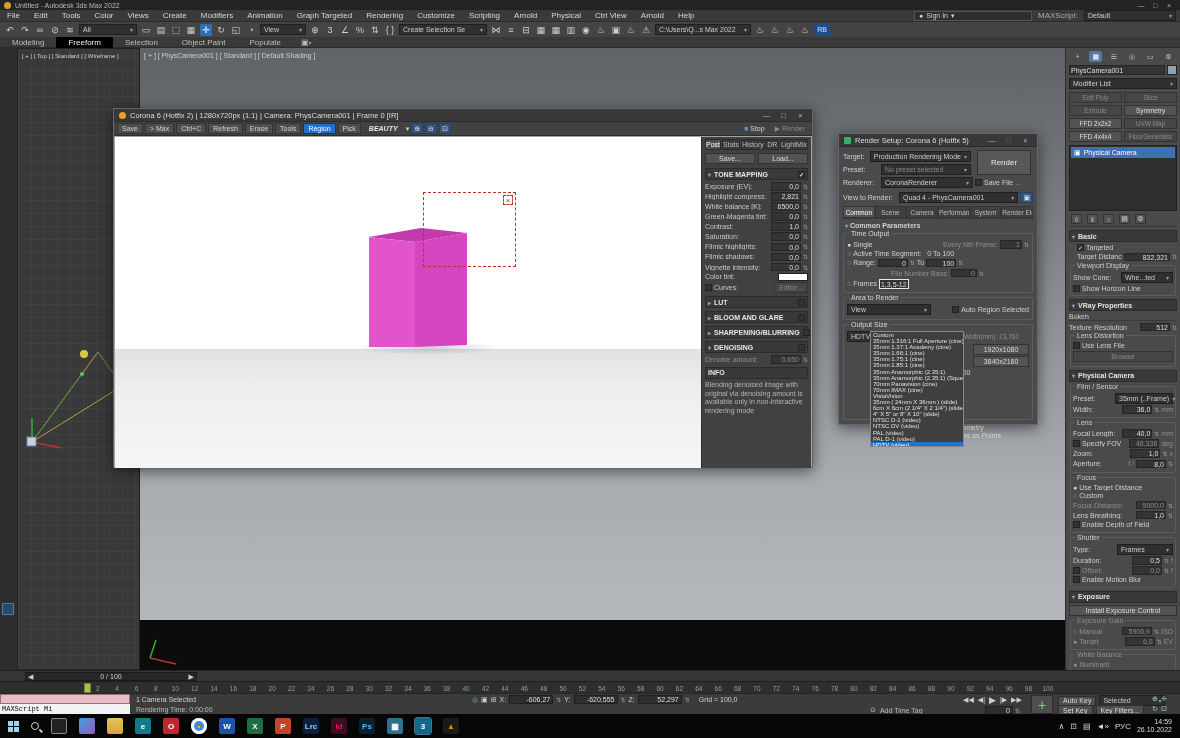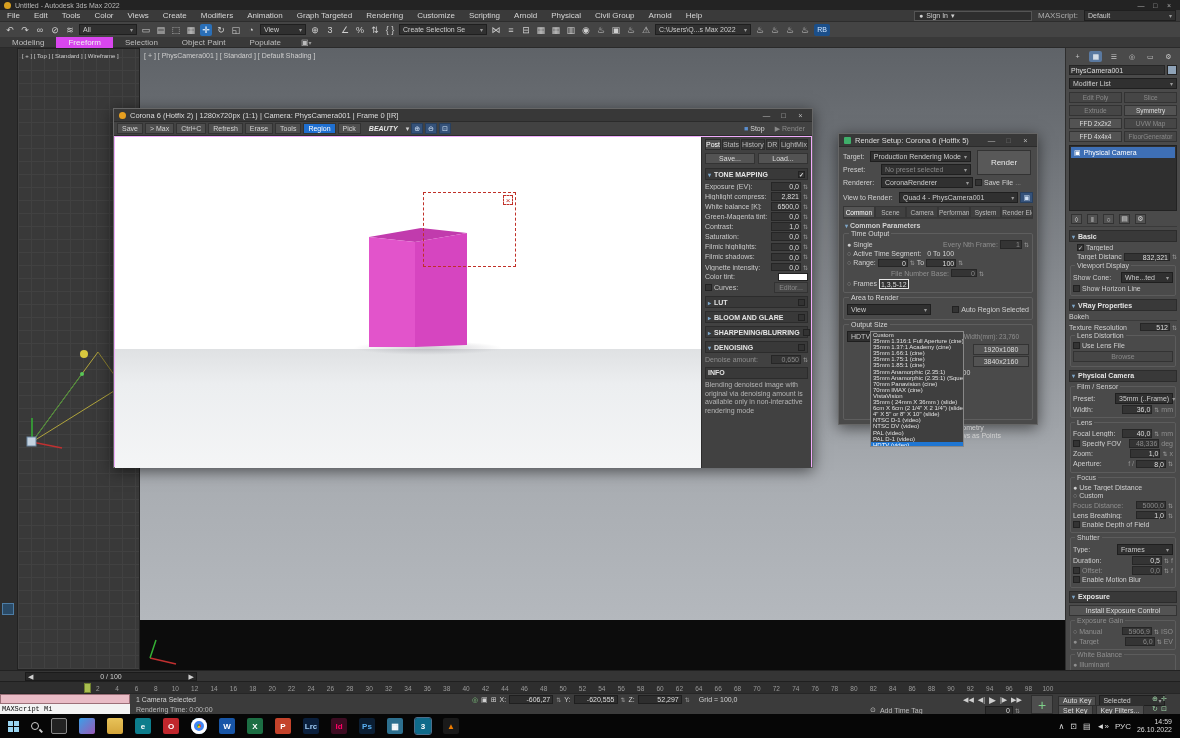--- a/index.html
+++ b/index.html
@@ -14,30 +14,30 @@
 #menubar{left:0;top:10px;width:1180px;height:12px;background:#3a3a3a;display:flex;align-items:center;font-size:8px;border-bottom:1px solid #2d2d2d}
 #menubar .menu{padding:0 7px;color:#d6d6d6}
 .signin{border:1px solid #555;background:#2e2e2e;height:10px;display:flex;align-items:center;padding:0 4px;gap:3px;width:118px;font-size:7px}
 #toolbar{left:0;top:22px;width:1180px;height:15px;background:#444;display:flex;align-items:center;gap:3px;padding:0 4px}
 #toolbar .tbi{width:12px;height:12px;display:flex;align-items:center;justify-content:center;font-size:9px;color:#cfcfcf}
 #toolbar .tbi.act{background:#2a6fb8;border-radius:2px;color:#fff}
 .combo{background:#303030;border:1px solid #1f1f1f;height:11px;display:flex;align-items:center;padding:0 3px;gap:3px;color:#ccc;font-size:7px;white-space:nowrap}
 .combo .dar{margin-left:auto;color:#9a9a9a;font-size:6px}
 #ribbon{left:0;top:37px;width:1180px;height:11px;background:#393939;display:flex;align-items:center;font-size:8px;border-bottom:1px solid #2a2a2a}
 #ribbon .rtab{padding:0 12px;color:#bdbdbd;height:11px;display:flex;align-items:center}
-#ribbon .rtab.active{background:#d946ef;color:#f0f0f0}
+#ribbon .rtab.active{background:#000000;color:#f0f0f0}
 
 #leftstrip{left:0;top:48px;width:17px;height:622px;background:#2e2e2e}
 #vp-top{left:17px;top:48px;width:123px;height:622px;background:#393939;border:1px solid #222;
  background-image:repeating-linear-gradient(0deg,#414141 0 1px,transparent 1px 13px),repeating-linear-gradient(90deg,#414141 0 1px,transparent 1px 13px)}
 #vp-cam{left:140px;top:48px;width:925px;height:622px;background:linear-gradient(#5f6368 0%,#6a6e73 12%,#8e9297 45%,#a9adb2 70%,#b4b8bd 92%)}
 .vplabel{position:absolute;left:4px;top:4px;font-size:7px;color:#cfcfcf;white-space:nowrap}
 #darkband{position:absolute;left:0;bottom:0;width:925px;height:50px;background:#0c0c0c}
 
-.window{position:absolute;background:#f0abfc;border:1px solid #666;box-shadow:0 3px 14px rgba(0,0,0,.55)}
+.window{position:absolute;background:#a3a3a3;border:1px solid #666;box-shadow:0 3px 14px rgba(0,0,0,.55)}
 .wtitle{height:13px;background:#383838;display:flex;align-items:center;padding:0 5px;gap:4px;font-size:7.5px;color:#ddd;border-bottom:1px solid #2b2b2b}
 .wtitle .winbtn{width:13px;text-align:center;color:#bbb}
 .dot{width:7px;height:7px;border-radius:50%}
 
 #vfb{left:113px;top:108px;width:700px;height:360px;z-index:10}
 #vfbtools{height:14px;background:#424242;display:flex;align-items:center;gap:2px;padding:0 3px;border-bottom:1px solid #2c2c2c;font-size:7px}
 .vbtn{height:11px;display:flex;align-items:center;gap:2px;padding:0 4px;background:#4e4e4e;border:1px solid #333;color:#d5d5d5;white-space:nowrap}
 .vbtn.active{background:#1f6fd0;color:#fff}
 .vbtn.mini{padding:0 2px;background:#35527a;border-color:#28405f;color:#cfe0f5}
 .vbtn.ghost{background:none;border:none}
@@ -140,21 +140,21 @@
       <span class="menu">Views</span>
       <span class="menu">Create</span>
       <span class="menu">Modifiers</span>
       <span class="menu">Animation</span>
       <span class="menu">Graph Targeted</span>
       <span class="menu">Rendering</span>
       <span class="menu">Customize</span>
       <span class="menu">Scripting</span>
       <span class="menu">Arnold</span>
       <span class="menu">Physical</span>
-      <span class="menu">Civil Group</span>
+      <span class="menu">Ctrl View</span>
       <span class="menu">Arnold</span>
       <span class="menu">Help</span>
     </div>
   <span class="grow"></span>
   <span class="signin">
     <span>●</span>
     <span>Sign In</span>
     <span class="dar">▾</span>
   </span>
   <span style="margin:0 6px;color:#aaa">MAXScript:</span>

